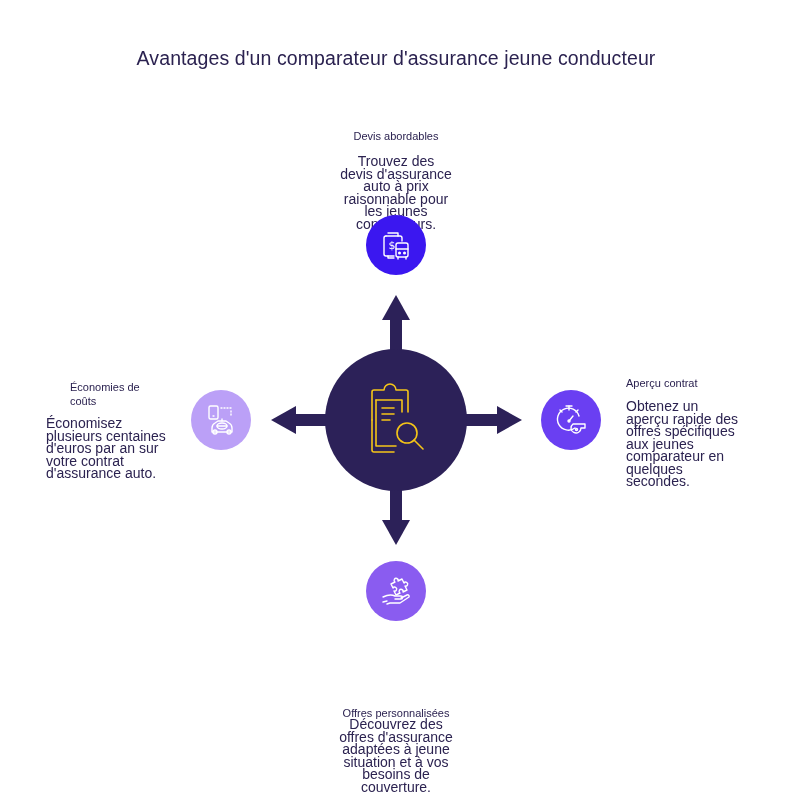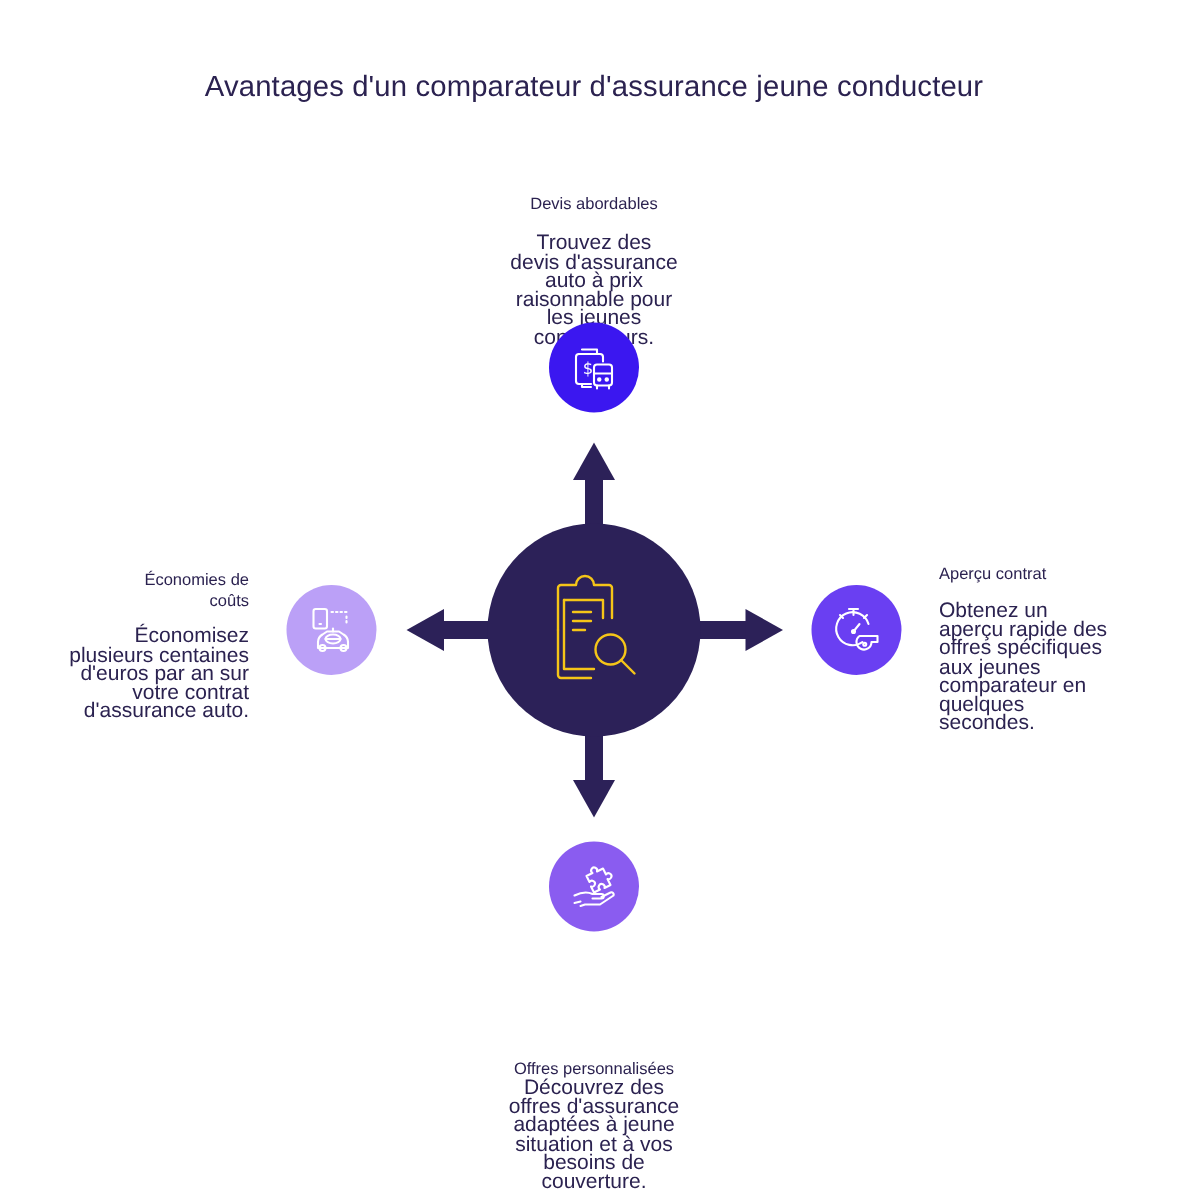--- a/index.html
+++ b/index.html
@@ -18,21 +18,21 @@
       position: absolute; border-radius: 50%;
       display: flex; align-items: center; justify-content: center;
     }
     .label {
       position: absolute; font-size: 11px; color: #2b2250; line-height: 14px;
     }
     .desc {
       position: absolute; font-size: 14px; color: #2b2250; line-height: 12.5px;
     }
     .center { text-align: center; margin-top: 28px; }
-    .right { text-align: right; }
+    .right { }
     .left { text-align: left; }
   </style>
 </head>
 <body>
 
 <div class="title">Avantages d'un comparateur d'assurance jeune conducteur</div>
 
 <svg class="diagram-svg" width="792" height="798">
   <g fill="#2c2158">
 

